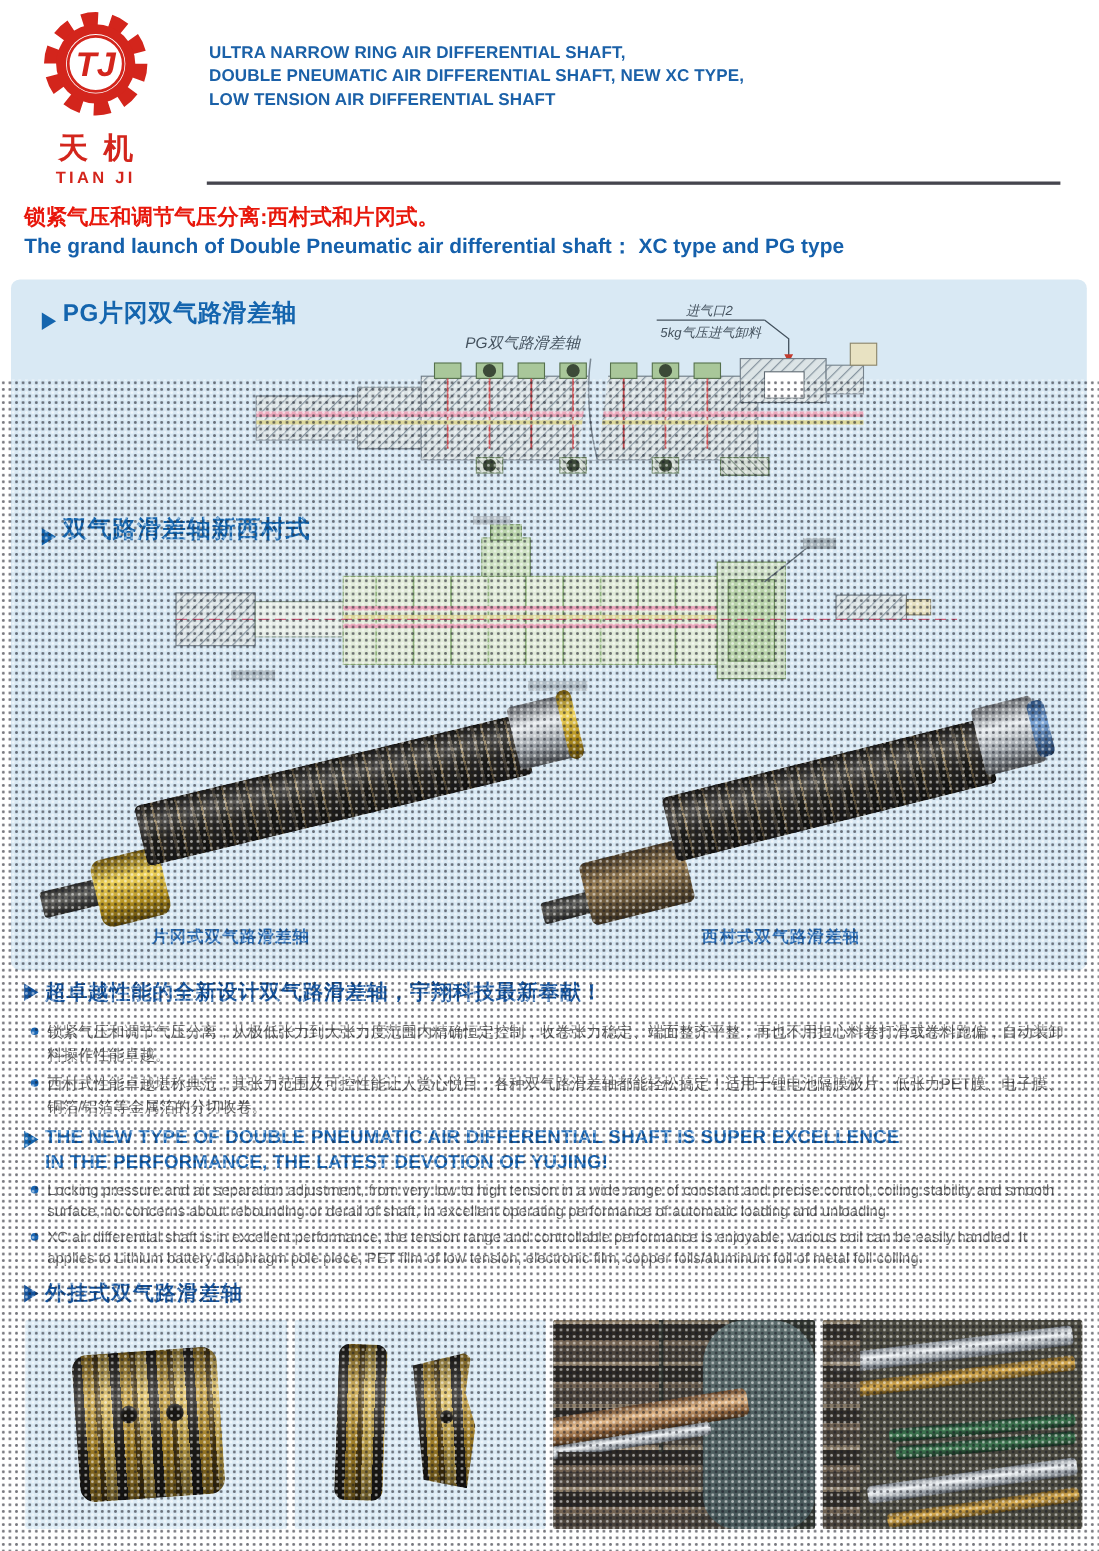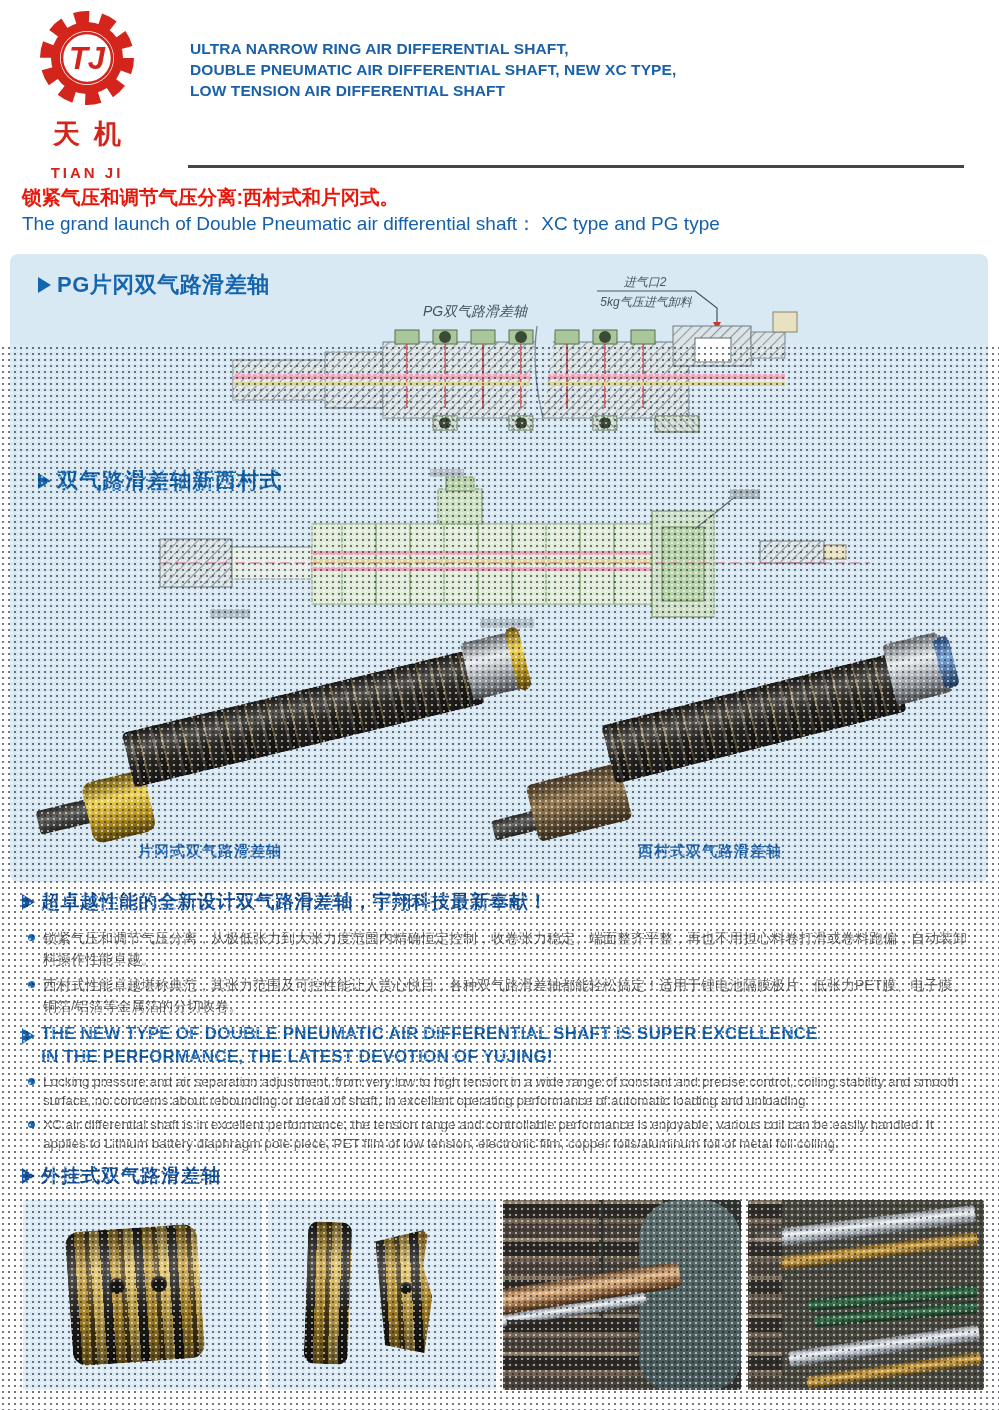--- a/index.html
+++ b/index.html
@@ -5,31 +5,31 @@
   html,body{margin:0;padding:0;}
   body{
     width:999px;height:1410px;position:relative;background:#ffffff;
     font-family:"Liberation Sans","DejaVu Sans",sans-serif;overflow:hidden;
   }
   .abs{position:absolute;}
 
   
   .logo{left:24px;top:10px;width:126px;text-align:center;}
   .logo-cn{color:#d3251c;font-size:27px;font-weight:bold;letter-spacing:14px;margin-top:2px;padding-left:14px;font-family:"Liberation Serif","DejaVu Serif",serif;}
-  .logo-en{color:#d3251c;font-size:15px;font-weight:bold;letter-spacing:3px;margin-top:12px;}
+  .logo-en{color:#d3251c;font-size:15px;font-weight:bold;letter-spacing:3px;margin-top:0px;}
   .title-block{left:190px;top:38px;width:790px;}
   .title-line{color:#1b61a8;font-size:15.5px;font-weight:bold;line-height:21px;letter-spacing:.1px;}
   .title-cn{color:#1b61a8;font-size:22px;font-weight:bold;margin-top:5px;letter-spacing:1px;}
   .title-rule{left:188px;top:165px;width:776px;height:3px;background:#45454e;}
   .intro-cn{left:22px;top:184px;color:#e8170b;font-size:19.5px;font-weight:bold;}
-  .intro-en{left:22px;top:211px;color:#1560ab;font-size:19px;font-weight:normal;}
+  .intro-en{left:22px;top:211px;color:#1560ab;font-size:19px;font-weight:bold;}
 
   
   .panel{left:10px;top:254px;width:978px;height:628px;background:#d9e9f4;border-radius:8px;}
-  .sec-header{display:flex;align-items:center;gap:6px;}
+  .sec-header{display:flex;align-items:flex-end;gap:6px;}
   .sec-header .txt{color:#1465ae;font-weight:bold;font-size:22px;letter-spacing:.5px;}
   .arrow{width:0;height:0;border-left:13px solid #1465ae;border-top:8px solid transparent;border-bottom:8px solid transparent;display:inline-block;}
   .arrow.red{border-left-color:#15549e;}
   .sec1{left:28px;top:16px;}
   .sec2{left:28px;top:212px;}
   .caption{color:#2a6db5;font-size:15px;font-weight:bold;letter-spacing:1px;}
   .cap-l{left:128px;top:588px;}
   .cap-r{left:628px;top:588px;}
 
   

